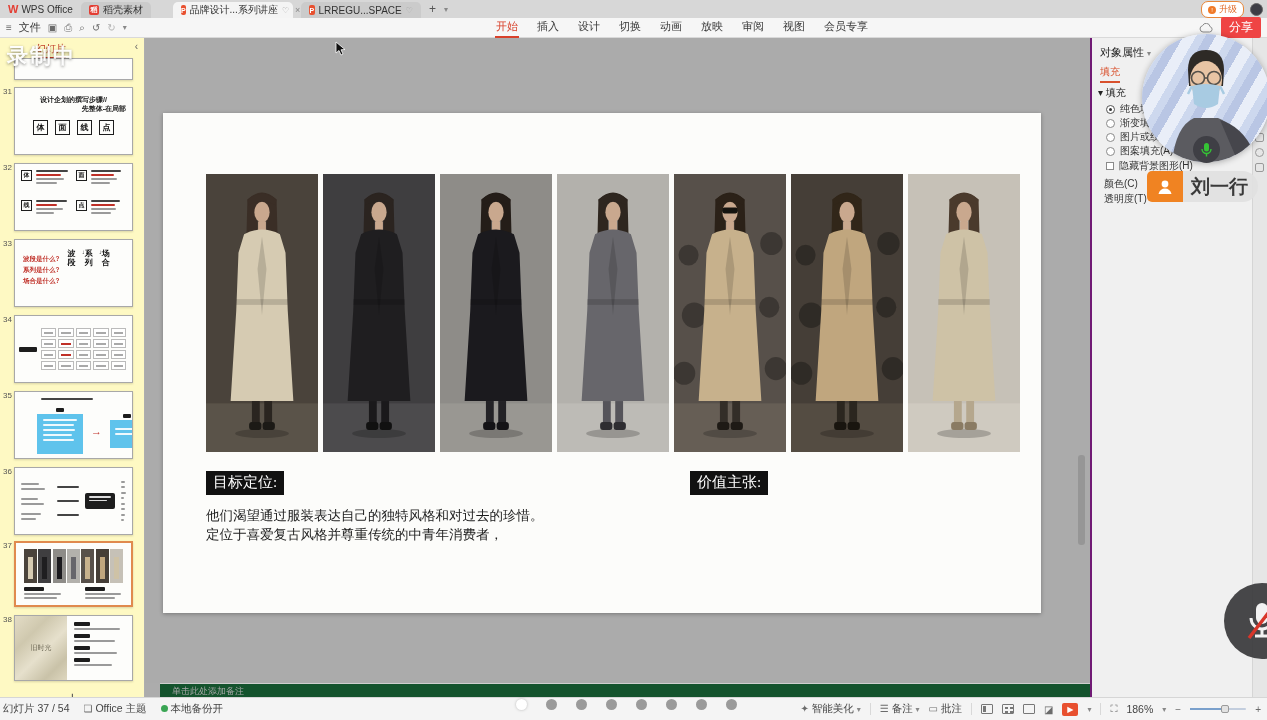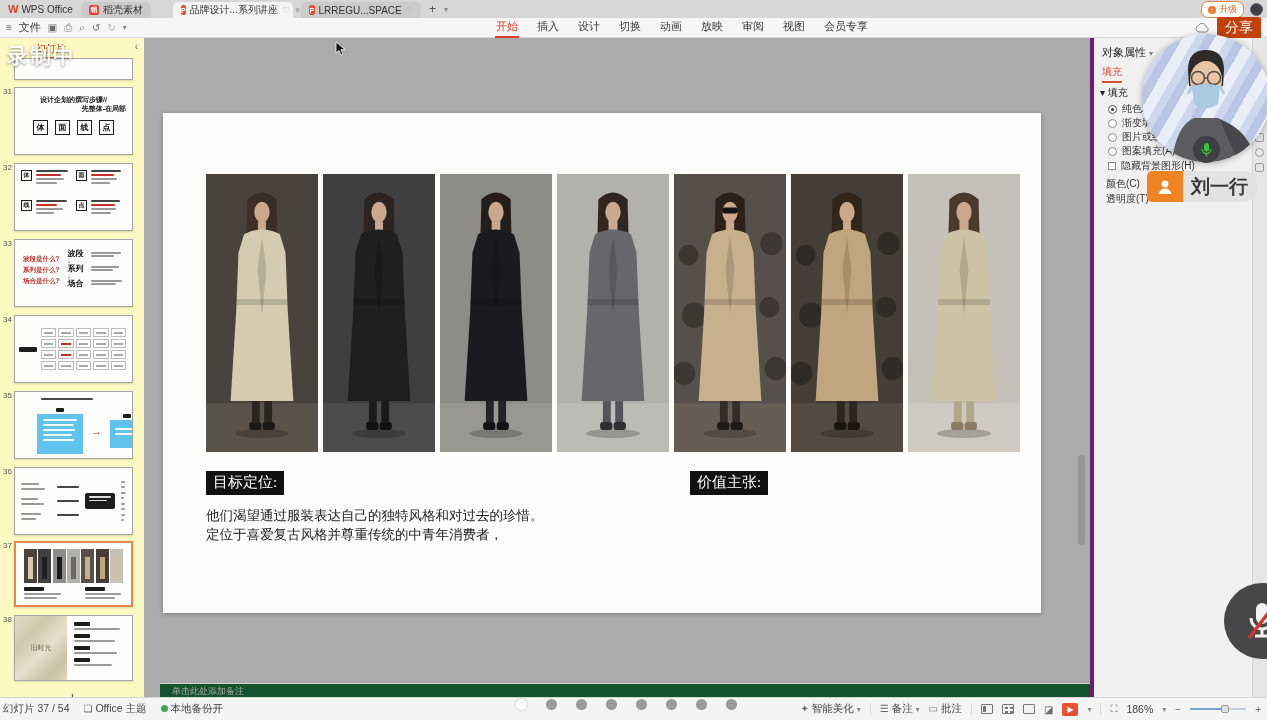--- a/index.html
+++ b/index.html
@@ -31,21 +31,21 @@
   
   .menubar { position:absolute; left:0; top:18px; width:1267px; height:20px;
     background:#f6f6f6; border-bottom:1px solid #d9d9d9; display:flex; align-items:center;
     font-size:11px; color:#3a3a3a; }
   .file-group { display:flex; align-items:center; gap:7px; padding-left:6px; width:180px; }
   .q-ico { color:#6b6b6b; font-size:10px; }
   .menu-items { position:absolute; left:495px; display:flex; gap:17px; }
   .menu-item { padding:2px 1px; cursor:default; }
   .menu-item.active { color:#d8402a; border-bottom:2px solid #d8402a; }
   .mb-right { position:absolute; right:6px; display:flex; align-items:center; gap:8px; }
-  .share-btn { background:#c2410c; color:#fff; font-size:14px; padding:2px 8px; border-radius:2px; }
+  .share-btn { background:#ef4444; color:#fff; font-size:12px; padding:2px 8px; border-radius:2px; }
 
   
   .sidebar { position:absolute; left:0; top:38px; width:145px; height:659px;
     background:#fef9c3; border-right:1px solid #aeaeae; }
   .sb-head { position:relative; height:20px; font-size:10px; }
   .sb-tab { position:absolute; left:36px; top:4px; color:#c03a28; border-bottom:2px solid #c03a28; padding-bottom:1px; }
   .sb-collapse { position:absolute; right:6px; top:3px; color:#666; font-size:10px; }
   .thumb-item { position:absolute; left:0; width:145px; }
   .t-num { position:absolute; left:3px; top:0; font-size:8px; color:#555; }
   .thumb { position:absolute; left:14px; top:0; width:119px; background:#fdfdfb;
@@ -89,21 +89,21 @@
     background:#8f8f8f; border-radius:3px; opacity:.75; }
   .cursor { position:absolute; left:190px; top:3px; }
 
   
   .notesbar { position:absolute; left:160px; top:683px; width:945px; height:14px;
     background:#14532d; border-top:1px solid #cfcfcf; font-size:9px; color:#a8a8a8;
     padding:1px 0 0 12px; }
 
   
   .rightpanel { position:absolute; left:1090px; top:38px; width:177px; height:659px;
-    background:#f0f0f0; border-left:4px solid #701a75; font-size:10px; color:#333; }
+    background:#f0f0f0; border-left:2px solid #701a75; font-size:10px; color:#333; }
   .rp-strip { position:absolute; right:0; top:0; width:15px; height:659px; background:#e6e6e6;
     border-left:1px solid #d5d5d5; }
   .rp-title { position:absolute; left:8px; top:7px; font-size:11px; color:#222; }
   .rp-tab { position:absolute; left:8px; top:27px; color:#d8502c; border-bottom:2px solid #d8502c; padding-bottom:2px; }
   .rp-section { position:absolute; left:6px; top:48px; color:#222; }
   .opt-row { position:absolute; left:14px; display:flex; align-items:center; gap:5px; }
   .radio { width:9px; height:9px; border:1px solid #8a8a8a; border-radius:50%; background:#fff; position:relative; flex:none; }
   .radio.sel { border-color:#555; }
   .radio.sel::after { content:""; position:absolute; left:2px; top:2px; width:3px; height:3px;
     border-radius:50%; background:#333; }
@@ -286,21 +286,21 @@
     </div>
 
     <div class="thumb-item" style="top:201px">
       <span class="t-num">33</span>
       <div class="thumb" style="height:68px; padding:9px 8px; display:flex; gap:8px;">
         <div style="padding-top:4px">
           <div class="q-red">波段是什么?</div>
           <div class="q-red">系列是什么?</div>
           <div class="q-red">场合是什么?</div>
         </div>
-        <div style="display:flex; flex-direction:column; align-items:flex-start;">
+        <div style="display:flex; flex-direction:row; align-items:flex-start;">
           <span class="step-txt">波段</span>
           <span class="step-arrow">↓</span>
           <span class="step-txt">系列</span>
           <span class="step-arrow">↓</span>
           <span class="step-txt">场合</span>
         </div>
         <div style="flex:1; padding-top:3px">
           <div class="ln" style="width:90%"></div>
             <div class="ln" style="width:70%;margin-top:1px"></div>
           <div class="ln" style="width:85%;margin-top:9px"></div>

